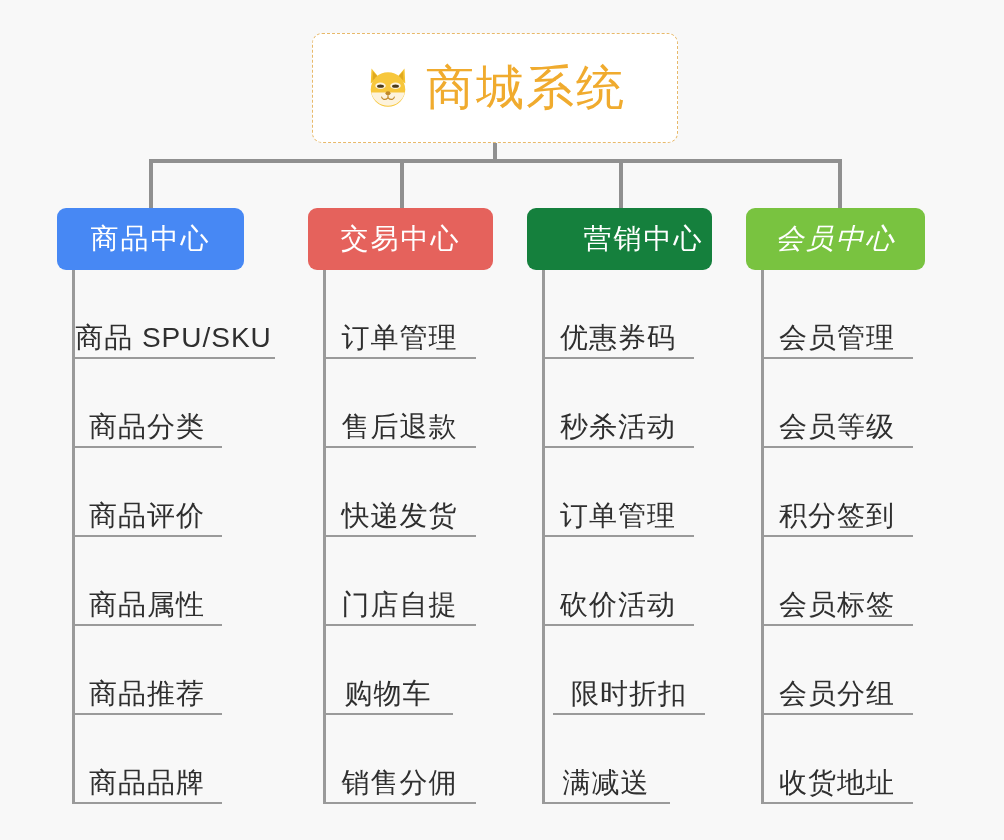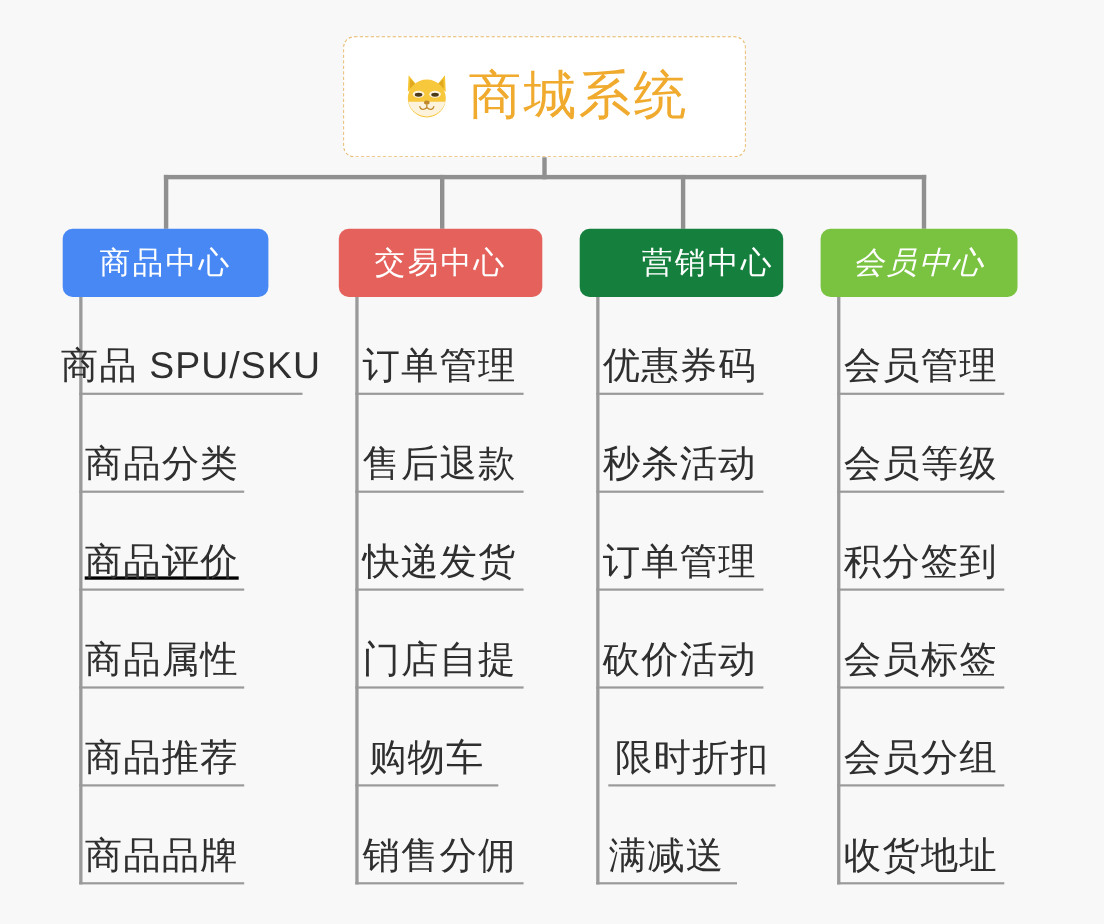--- a/index.html
+++ b/index.html
@@ -90,21 +90,21 @@
     position: relative;
     height: 89px;
     box-sizing: border-box;
     border-bottom: 2px solid #9a9a9a;
     display: flex;
     align-items: flex-end;
     justify-content: center;
     padding-bottom: 5px;
   }
   .leaf-label {
-    font-size: 34px;
+    font-size: 28px;
     color: #2f2f2f;
     line-height: 1.05;
     white-space: nowrap;
     letter-spacing: 1px;
   }
 </style>
 </head>
 <body>
 
 <div id="diagram">
@@ -141,21 +141,21 @@
         <span>商品中心</span>
       </div>
       <div class="leaf-col" style="left: 72px; top: 270px; width: 260px;">
         <div class="leaf-trunk" style="height: 534px;"></div>
         <div class="leaf-item" style="width: 203px;">
           <span class="leaf-label">商品 SPU/SKU</span>
         </div>
         <div class="leaf-item" style="width: 150px;">
           <span class="leaf-label">商品分类</span>
         </div>
-        <div class="leaf-item" style="width: 150px; text-decoration: underline;">
+        <div class="leaf-item" style="width: 150px;">
           <span class="leaf-label">商品评价</span>
         </div>
         <div class="leaf-item" style="width: 150px;">
           <span class="leaf-label">商品属性</span>
         </div>
         <div class="leaf-item" style="width: 150px;">
           <span class="leaf-label">商品推荐</span>
         </div>
         <div class="leaf-item" style="width: 150px;">
           <span class="leaf-label">商品品牌</span>

